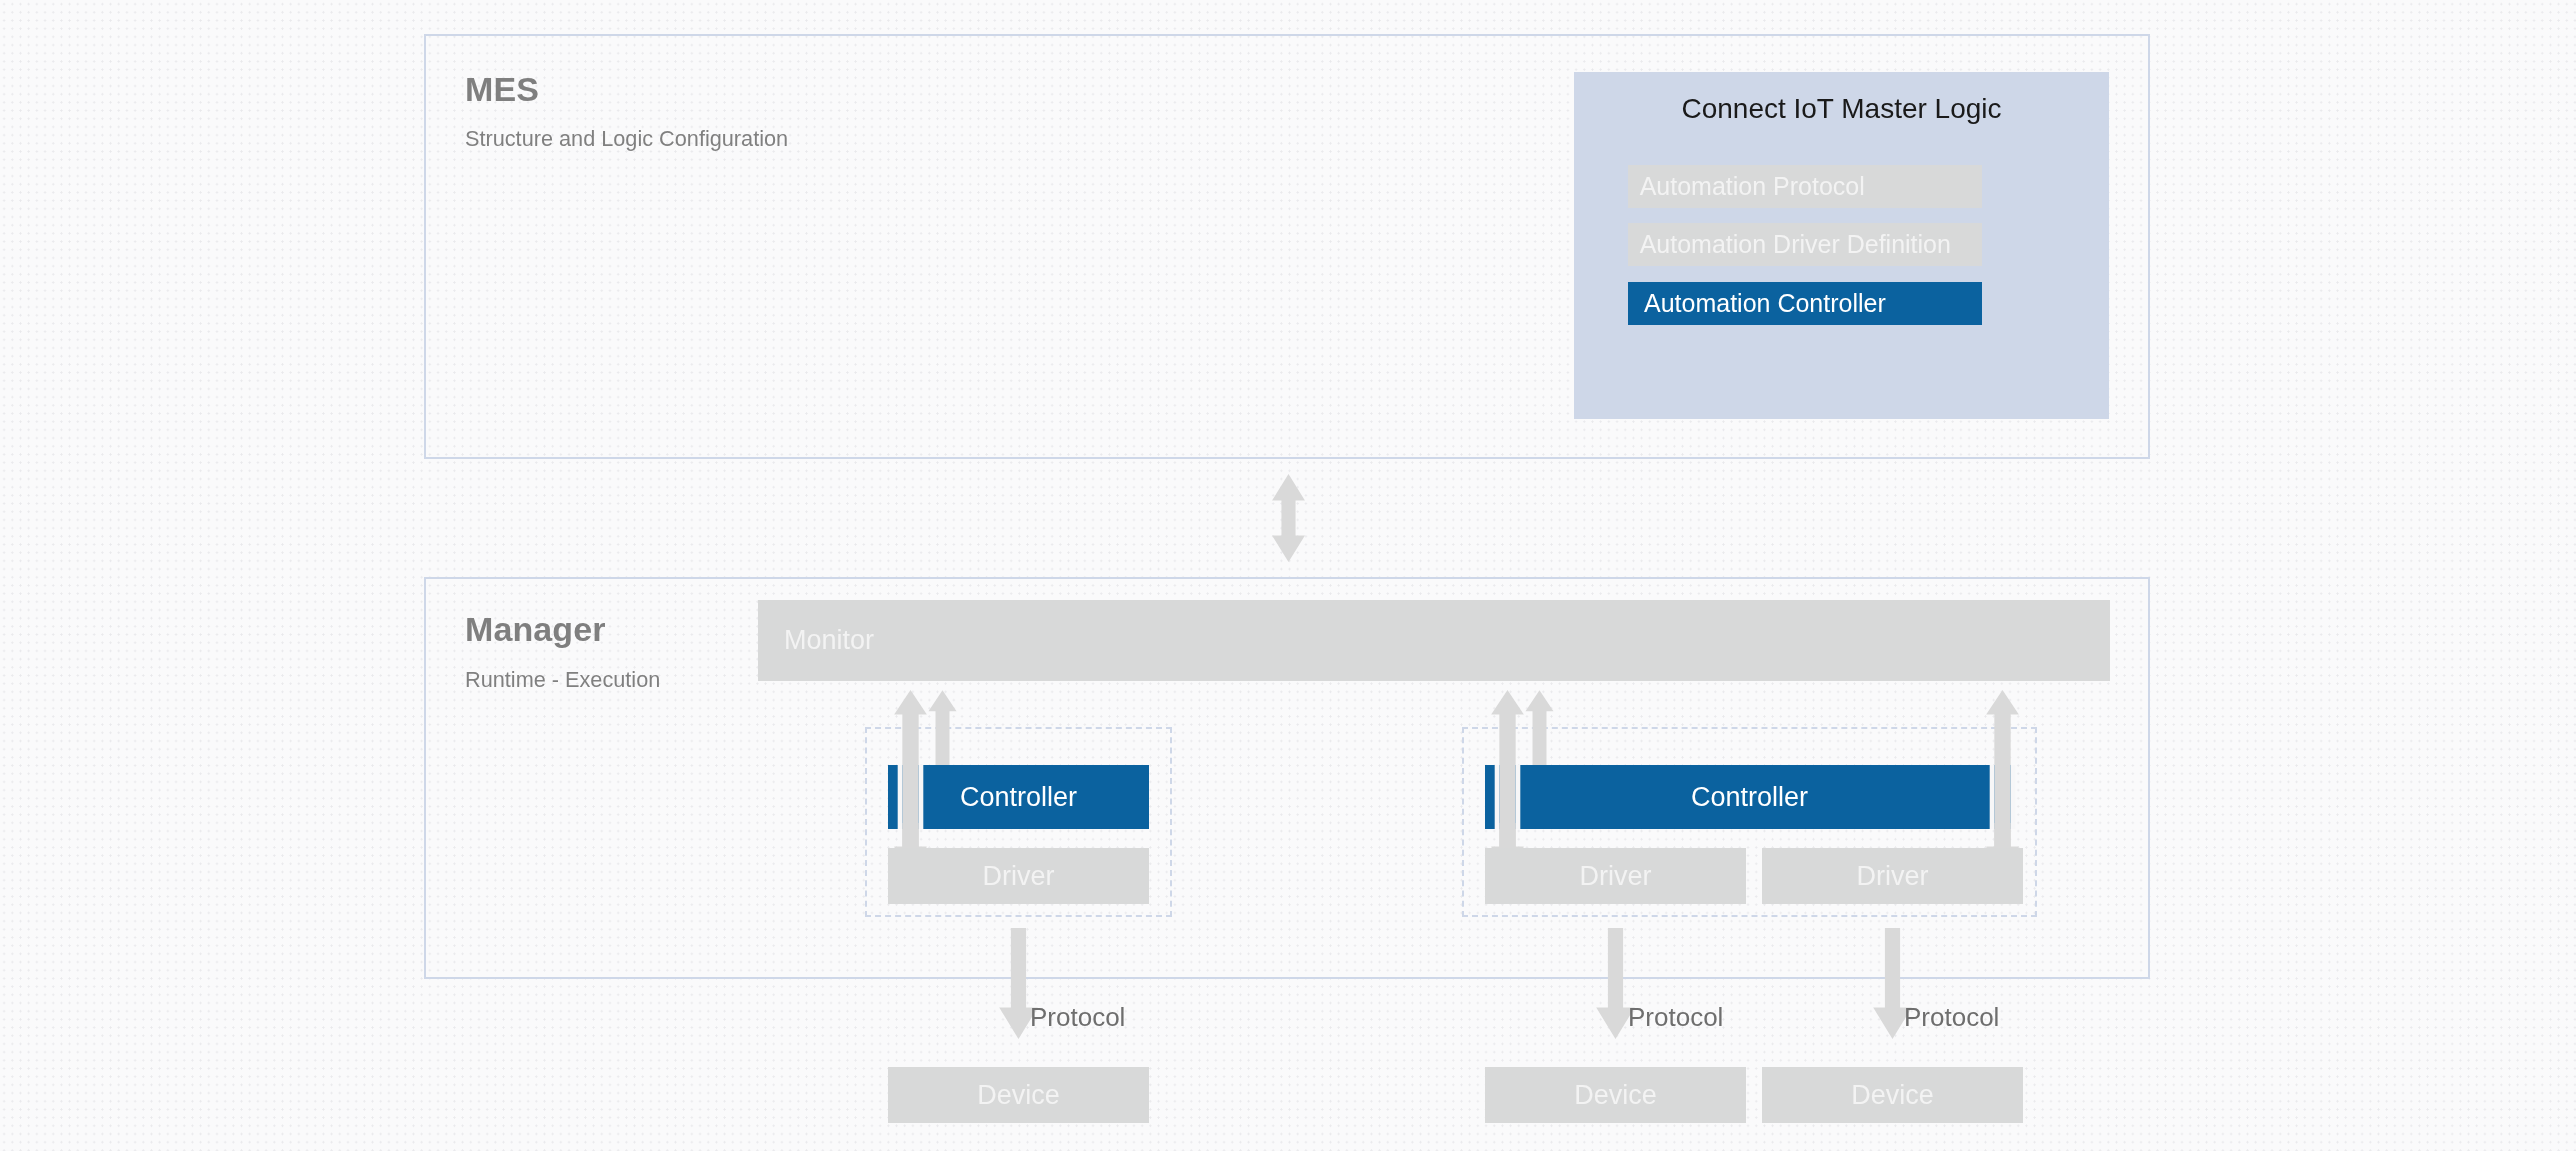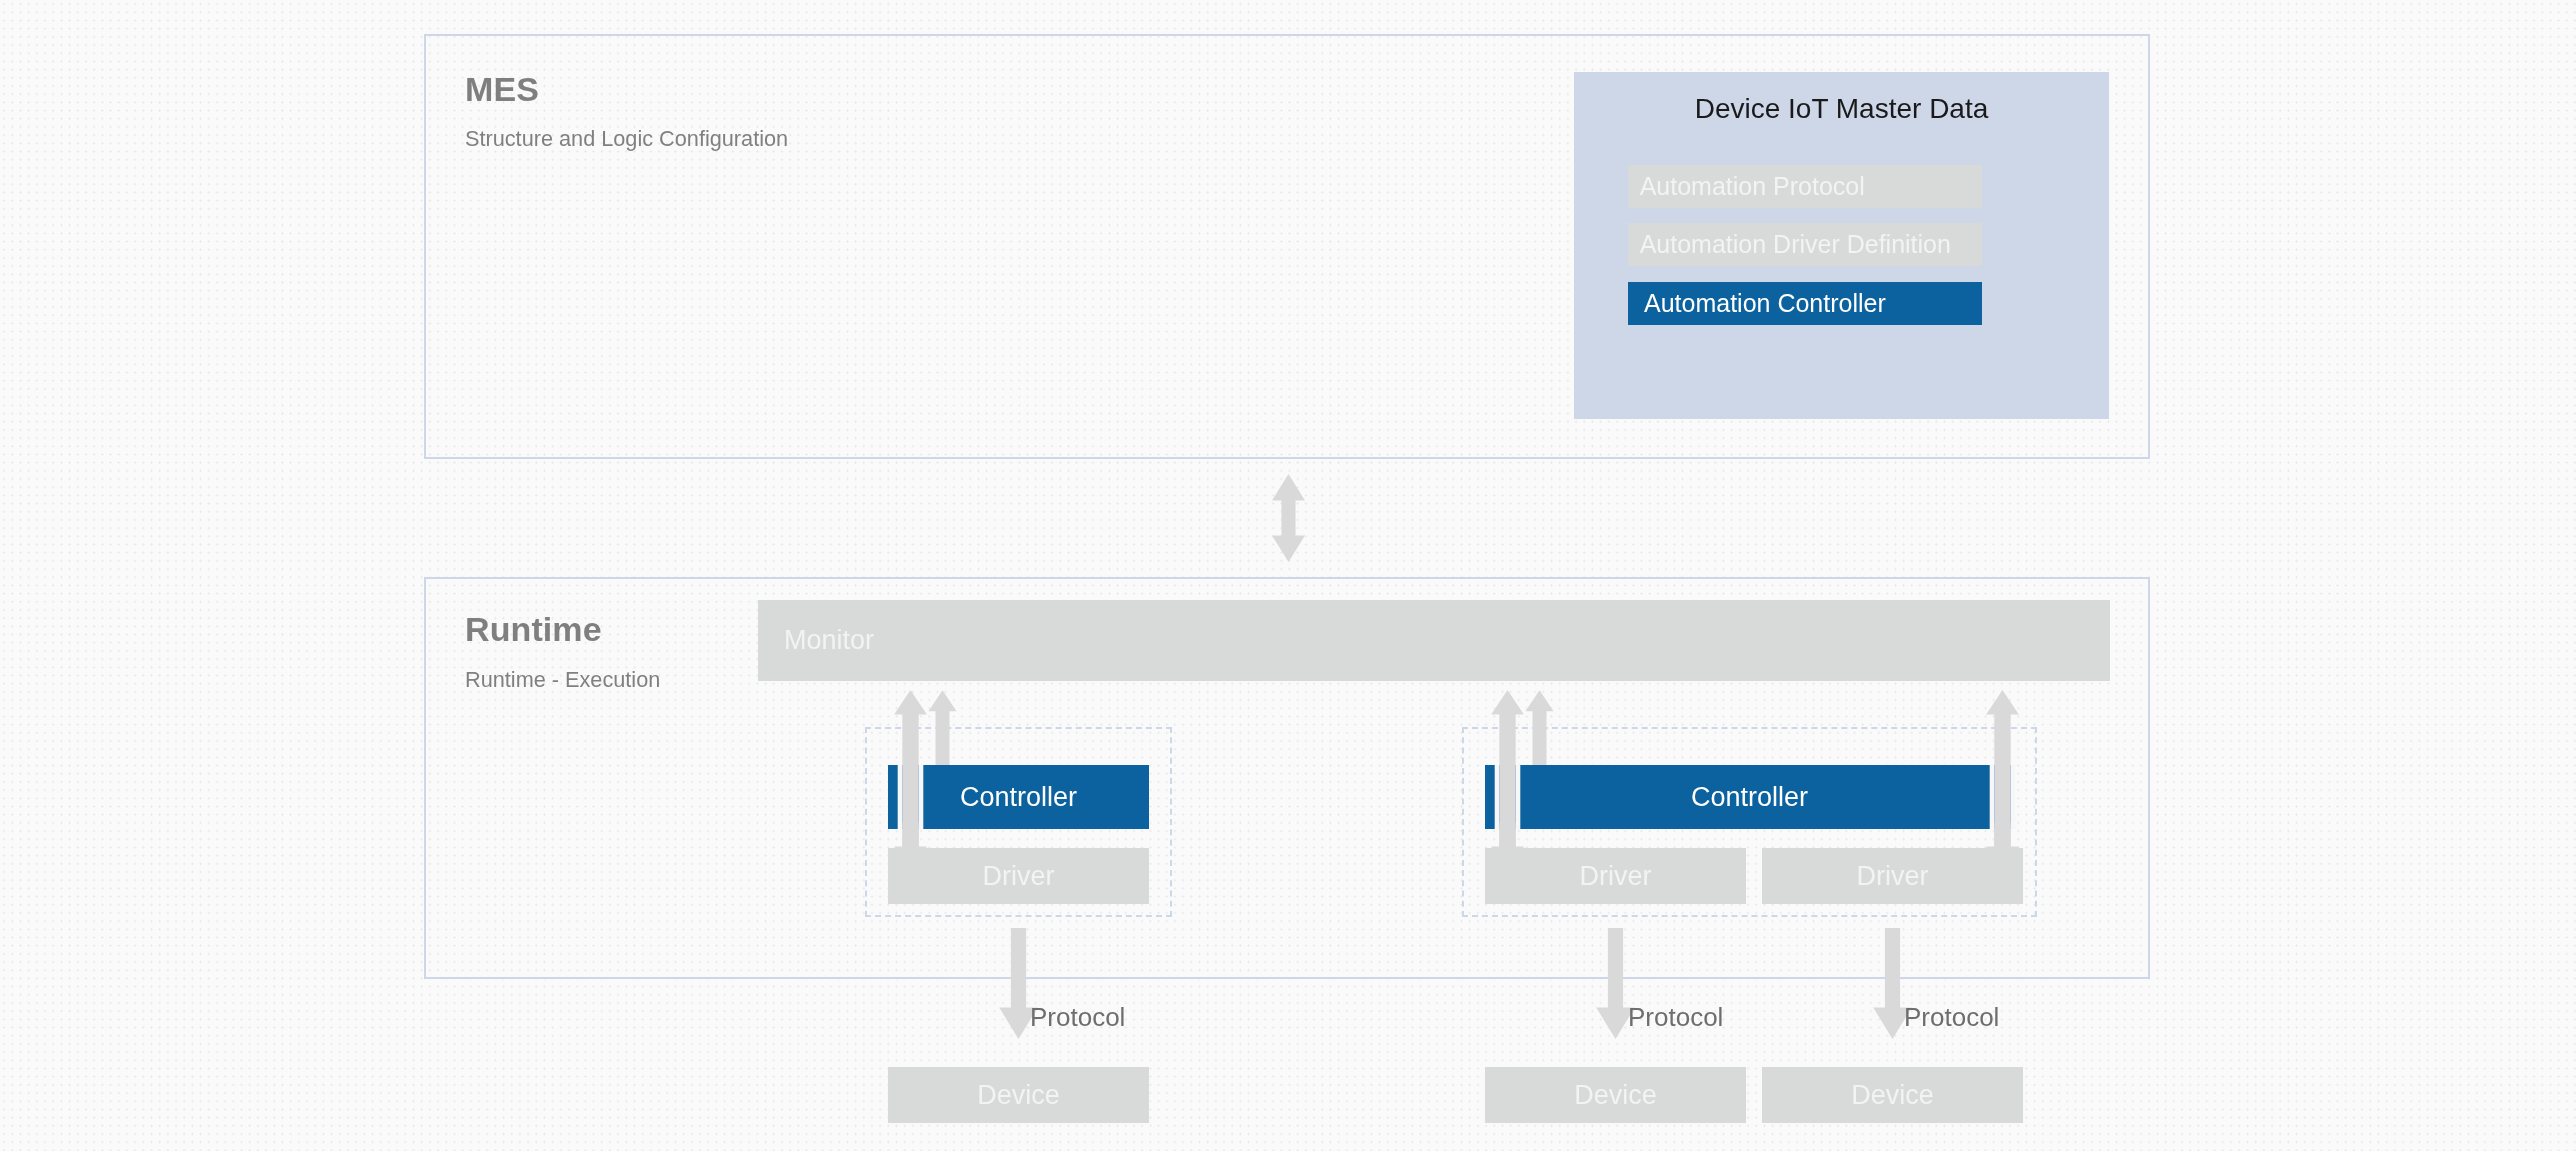--- a/index.html
+++ b/index.html
@@ -113,34 +113,34 @@
   #proto-3{left:1904px;top:1002px;}
 </style>
 </head>
 <body>
 
 <div class="section-frame" id="mes-frame"></div>
 <div class="sec-title" id="mes-title">MES</div>
 <div class="sec-sub" id="mes-sub">Structure and Logic Configuration</div>
 
 <div id="masterdata-panel">
-  <div id="masterdata-title">Device IoT Master Data</div>
+  <div id="masterdata-title">Connect IoT Master Logic</div>
   <div class="md-item idle i0">Automation Protocol</div>
   <div class="md-item idle i1">Automation Driver Definition</div>
   <div class="md-item active i2">Automation Controller</div>
 </div>
 
 <svg class="arrow-svg" style="left:1259px;top:474px;width:59px;height:88px;" viewBox="0 0 100 150" width="59" height="88">
   <g fill="#d9d9d9">
     <polygon points="50,0 22,45 38,45 38,105 22,105 50,150 78,105 62,105 62,45 78,45"></polygon>
   </g>
 </svg>
 
 <div class="section-frame" id="manager-frame"></div>
-<div class="sec-title" id="manager-title">Runtime</div>
+<div class="sec-title" id="manager-title">Manager</div>
 <div class="sec-sub" id="manager-sub">Runtime - Execution</div>
 
 <div id="monitor-bar">Monitor</div>
 
 <div class="group-box" id="group-left"></div>
 <div class="group-box" id="group-right"></div>
 
 <svg class="arrow-svg" style="left:890px;top:690px;width:41px;height:181px;" viewBox="0 0 70 310" width="41" height="181">
   <polygon fill="#d9d9d9" points="35,0 7,42 21,42 21,268 7,268 35,310 63,268 49,268 49,42 63,42"></polygon>
 </svg>

